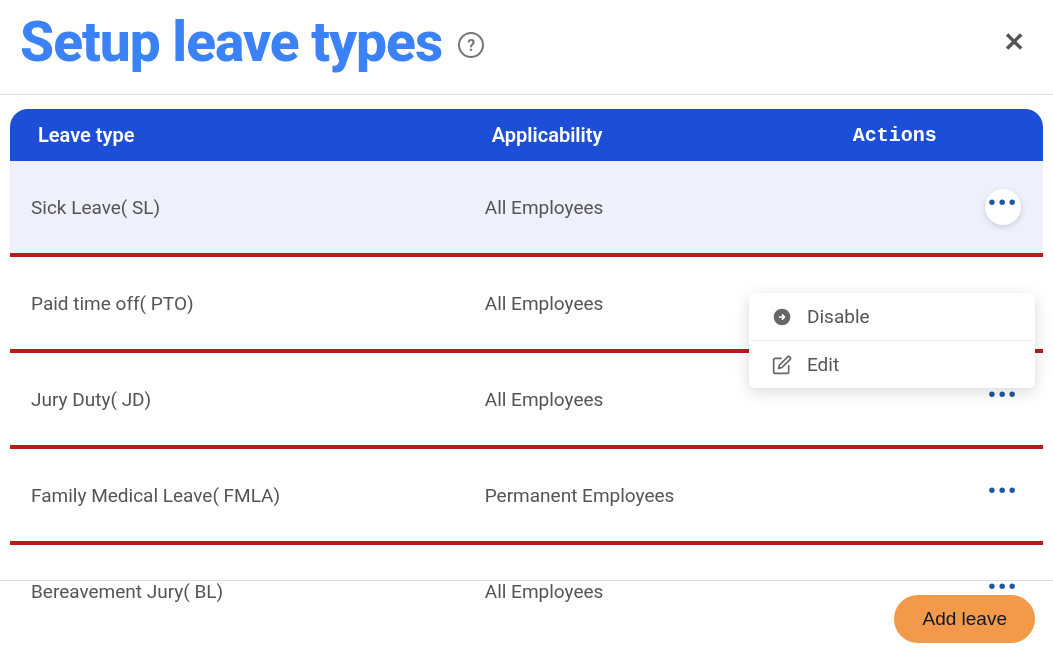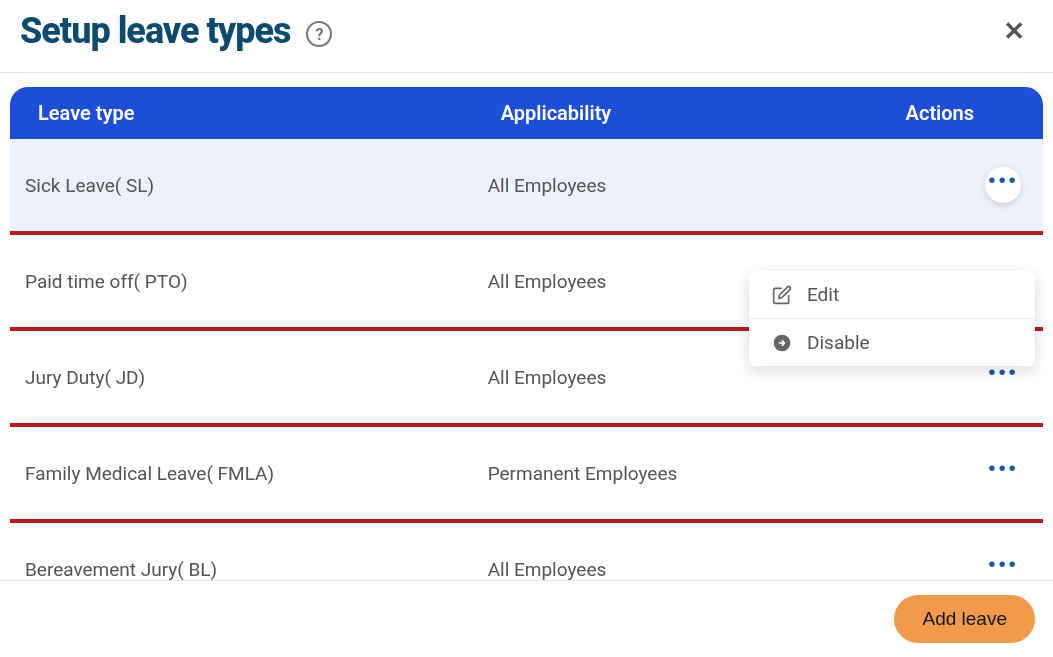--- a/index.html
+++ b/index.html
@@ -20,23 +20,23 @@
       justify-content: space-between;
       padding: 10px 20px 20px 20px;
       border-bottom: 1px solid #e0e0e0;
     }
     .title-wrap {
       display: flex;
       align-items: center;
       gap: 16px;
     }
     .page-title {
-      font-size: 36px;
+      font-size: 55px;
       font-weight: 800;
-      color: #0c4a6e;
+      color: #3b82f6;
       letter-spacing: -1px;
     }
     .help-icon {
       width: 26px;
       height: 26px;
       border: 2px solid #777;
       border-radius: 50%;
       display: flex;
       align-items: center;
       justify-content: center;
@@ -64,30 +64,31 @@
     }
     .leave-table thead th {
       background: #1d4ed8;
       color: #fff;
       font-weight: 600;
       font-size: 20px;
       padding: 14px 28px;
       text-align: left;
     }
     .leave-table thead th.col-actions {
-      text-align: center;
+      text-align: left;
+      font-family: Liberation Mono, monospace;
     }
     .leave-table tbody tr {
       border-top: 4px solid #b91c1c;
     }
     .leave-table tbody tr:first-child {
       border-top: none;
     }
     .leave-table tbody td {
-      padding: 28px 15px;
+      padding: 28px 21px;
       font-size: 19px;
       color: #555;
       vertical-align: middle;
     }
     .row-highlight {
       background: #eef1fc;
     }
     .col-actions-cell {
       text-align: right;
       padding-right: 22px !important;
@@ -236,34 +237,34 @@
               <span class="dots">•••</span>
             </span>
         </td>
       </tr>
     </tbody>
   </table>
 
   <div class="dropdown-menu">
     <div class="dropdown-item">
       <span class="dd-icon">
+        <svg width="20" height="20" viewBox="0 0 24 24">
+            <circle cx="12" cy="12" r="10" fill="#666"></circle>
+            <path d="M9 12h6m-2.5-2.5L15 12l-2.5 2.5" stroke="#fff" stroke-width="2" fill="none" stroke-linecap="round" stroke-linejoin="round"></path>
+          </svg>
+      </span>
+      <span>Disable</span>
+    </div>
+    <div class="dropdown-item">
+      <span class="dd-icon">
         <svg width="20" height="20" viewBox="0 0 24 24" fill="none" stroke="#666" stroke-width="2" stroke-linecap="round" stroke-linejoin="round">
             <path d="M11 4H4a2 2 0 0 0-2 2v14a2 2 0 0 0 2 2h14a2 2 0 0 0 2-2v-7"></path>
             <path d="M18.5 2.5a2.121 2.121 0 0 1 3 3L12 15l-4 1 1-4 9.5-9.5z"></path>
           </svg>
       </span>
       <span>Edit</span>
     </div>
-    <div class="dropdown-item">
-      <span class="dd-icon">
-        <svg width="20" height="20" viewBox="0 0 24 24">
-            <circle cx="12" cy="12" r="10" fill="#666"></circle>
-            <path d="M9 12h6m-2.5-2.5L15 12l-2.5 2.5" stroke="#fff" stroke-width="2" fill="none" stroke-linecap="round" stroke-linejoin="round"></path>
-          </svg>
-      </span>
-      <span>Disable</span>
-    </div>
   </div>
 </div>
 
 <div class="footer">
   <button class="add-leave-btn">Add leave</button>
 </div>
 
 </body></html>

